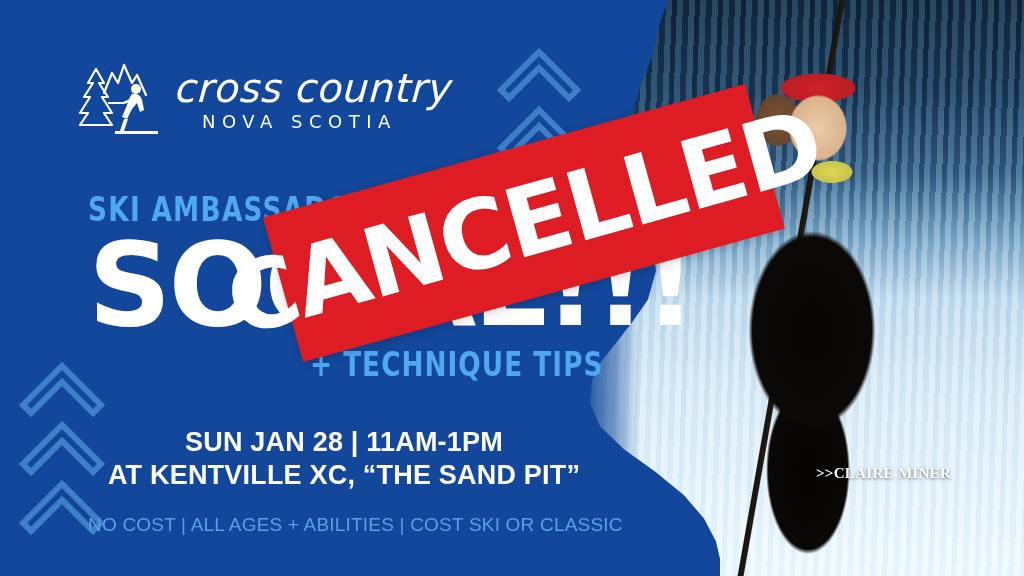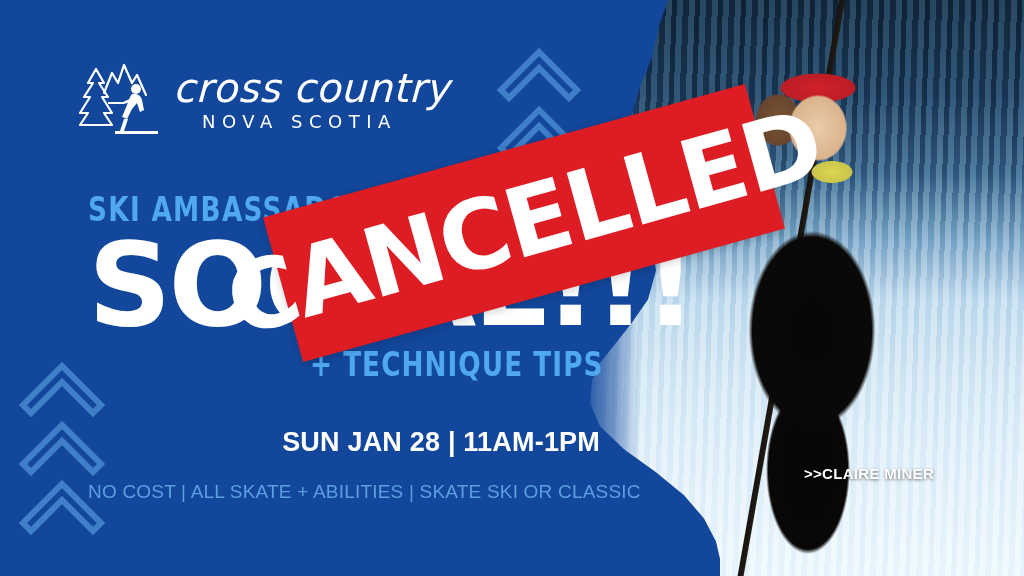--- a/index.html
+++ b/index.html
@@ -62,27 +62,28 @@
       62% 90%, 68% 94%, 70% 97%, 70% 100%, 0% 100%);
   }
   .photo-edge-soft{
     position:absolute; top:0; left:0;
     width:60px; height:576px;
     background:linear-gradient(90deg,#12479B 0%, rgba(18,71,155,0.55) 55%, rgba(18,71,155,0) 100%);
   }
 
   .photo-credit{
     position:absolute;
-    left:224px; top:465px;
+    left:236px; top:465px;
     color:#ffffff;
     font-size:15px;
     font-weight:700;
     letter-spacing:0.3px;
     white-space:nowrap;
     text-shadow:0 1px 3px rgba(0,0,0,0.55);
+    font-family:Liberation Serif, serif;
   }
 
   
   .logo{
     position:absolute; left:74px; top:57px;
     display:flex; align-items:center; gap:10px;
   }
   .logo-mark{ width:92px; height:84px; display:block; }
   .logo-type{ display:flex; flex-direction:column; }
   .logo-word{
@@ -171,21 +172,21 @@
     line-height:1;
     white-space:nowrap;
     font-family:"DejaVu Sans", sans-serif;
   }
 
   
   .details{
     position:absolute;
     left:88px; top:426px;
     width:512px;
-    text-align:right;
+    text-align:center;
   }
   .detail-line{
     color:#ffffff;
     font-size:27px;
     font-weight:700;
     letter-spacing:0.2px;
     line-height:1.22;
     white-space:nowrap;
   }
   .fineprint{
@@ -252,16 +253,17 @@
     <div class="bigword">SOCIAL!!!</div>
     <div class="tagline">+ TECHNIQUE TIPS</div>
   </div>
 
   <div class="cancel-banner">
     <span class="cancel-text">CANCELLED</span>
   </div>
 
   <div class="details">
     <div class="detail-line">SUN JAN 28 |  11AM-1PM</div>
-    <div class="fineprint">NO COST | ALL SKATE + ABILITIES  | SKATE SKI OR CLASSIC</div>
+    <div class="detail-line">AT KENTVILLE XC, “THE SAND PIT”</div>
+    <div class="fineprint">NO COST | ALL AGES + ABILITIES  | COST SKI OR CLASSIC</div>
   </div>
 
 </div>
 
 </body></html>

